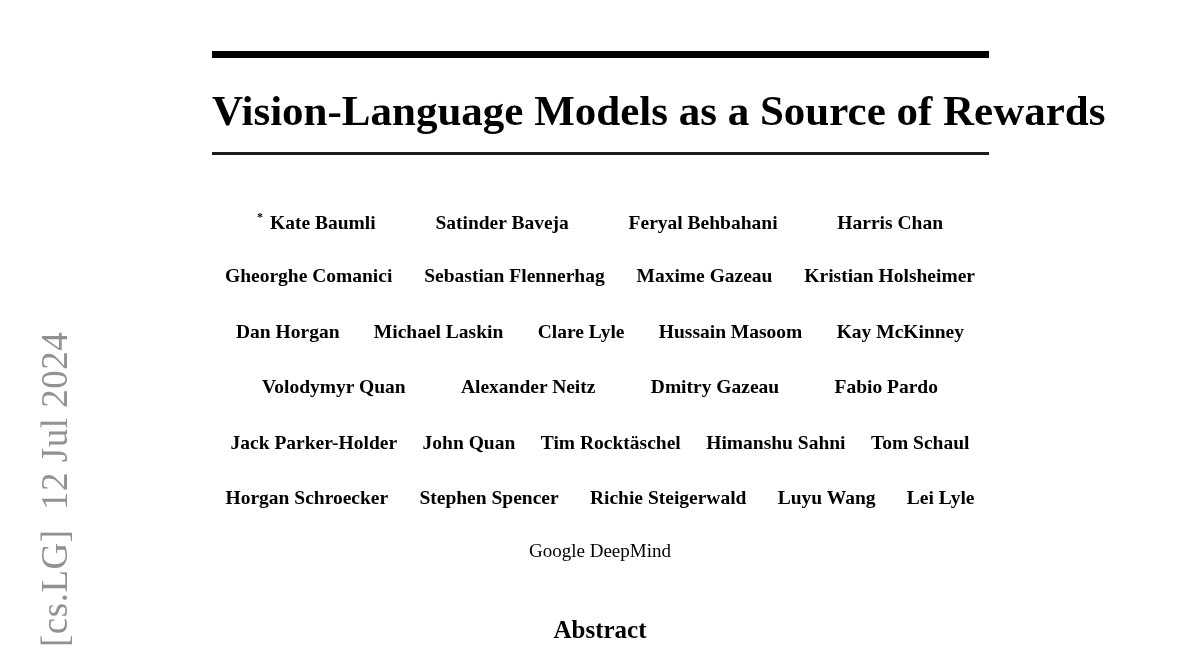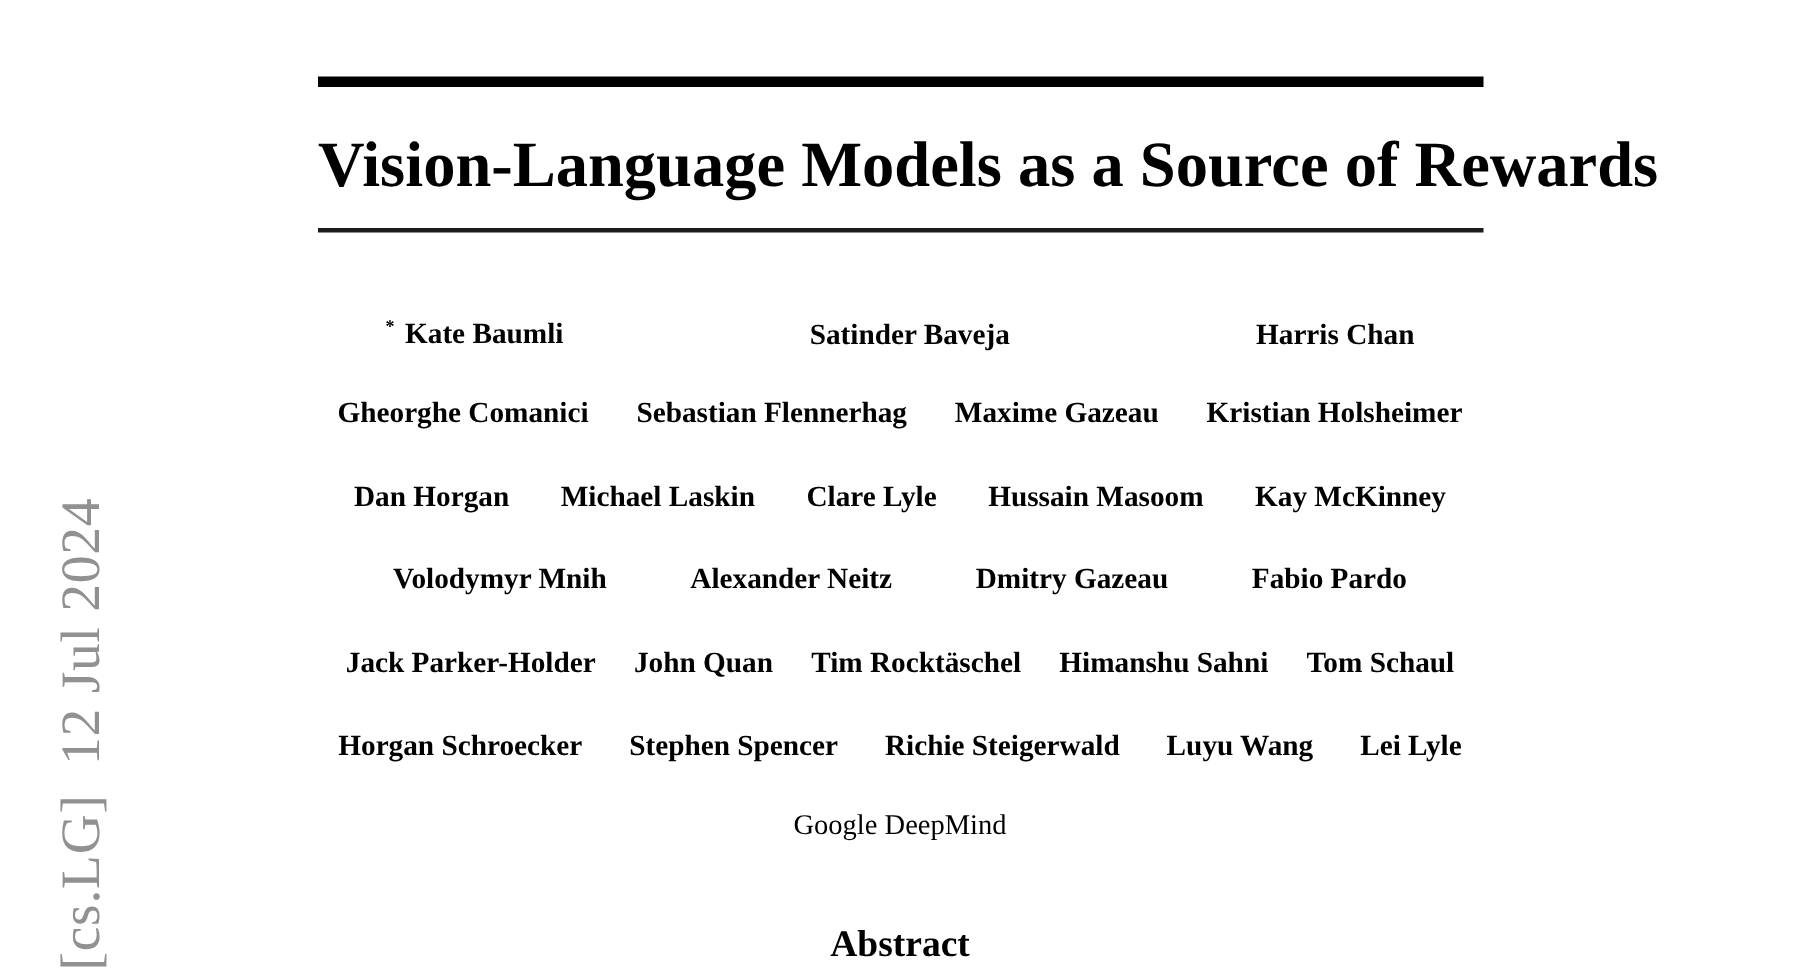--- a/index.html
+++ b/index.html
@@ -86,40 +86,41 @@
 
   <h1 class="title">Vision-Language Models as a Source of Rewards</h1>
 
   <div class="rule rule-thin"></div>
 
   <div>
 
     <div class="author-row" style="top:210px; width:686px;">
       <span class="author"><sup class="marker">*</sup><span>Kate Baumli</span></span>
       <span class="author">Satinder Baveja</span>
+      <span class="author">Feryal Behbahani</span>
       <span class="author">Harris Chan</span>
     </div>
 
     <div class="author-row" style="top:265px; width:750px;">
       <span class="author">Gheorghe Comanici</span>
       <span class="author">Sebastian Flennerhag</span>
       <span class="author">Maxime Gazeau</span>
       <span class="author">Kristian Holsheimer</span>
     </div>
 
     <div class="author-row" style="top:321px; width:728px;">
       <span class="author">Dan Horgan</span>
       <span class="author">Michael Laskin</span>
       <span class="author">Clare Lyle</span>
       <span class="author">Hussain Masoom</span>
       <span class="author">Kay McKinney</span>
     </div>
 
     <div class="author-row" style="top:376px; width:676px;">
-      <span class="author">Volodymyr Mnih</span>
+      <span class="author">Volodymyr Quan</span>
       <span class="author">Alexander Neitz</span>
       <span class="author">Dmitry Gazeau</span>
       <span class="author">Fabio Pardo</span>
     </div>
 
     <div class="author-row" style="top:432px; width:739px;">
       <span class="author">Jack Parker-Holder</span>
       <span class="author">John Quan</span>
       <span class="author">Tim Rocktäschel</span>
       <span class="author">Himanshu Sahni</span>

